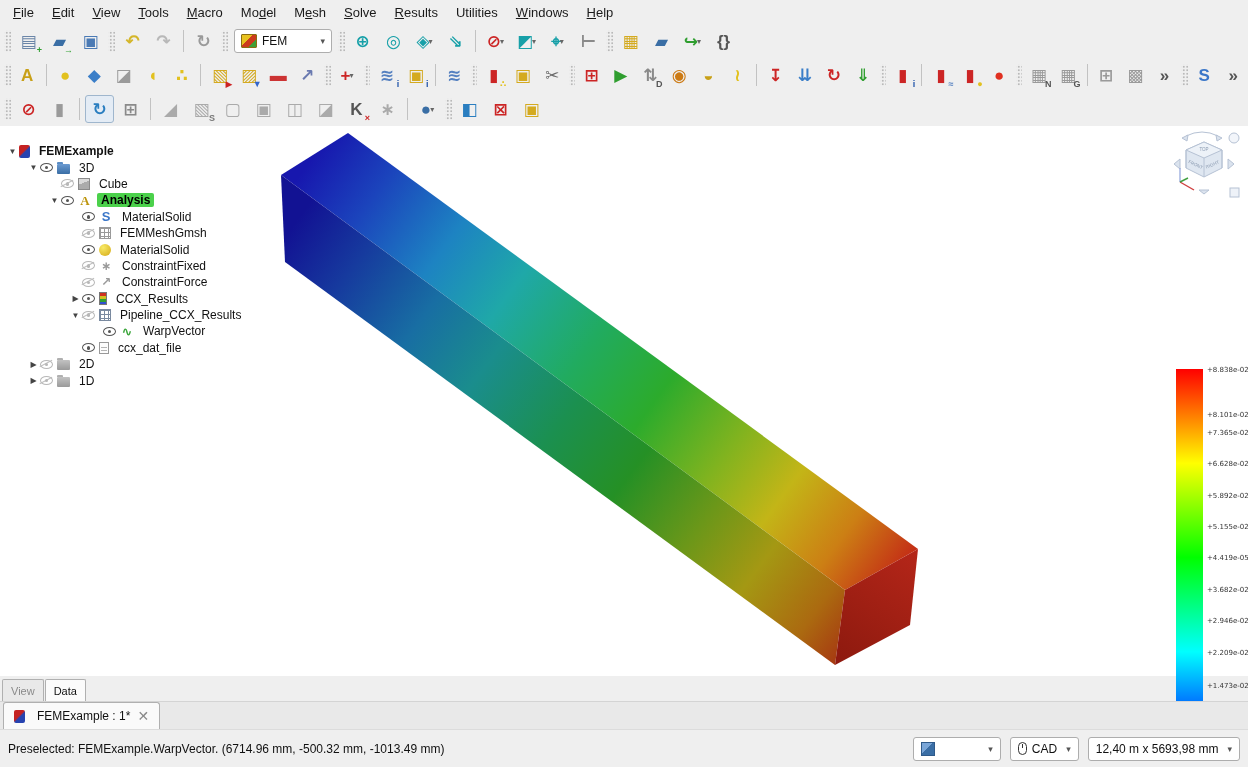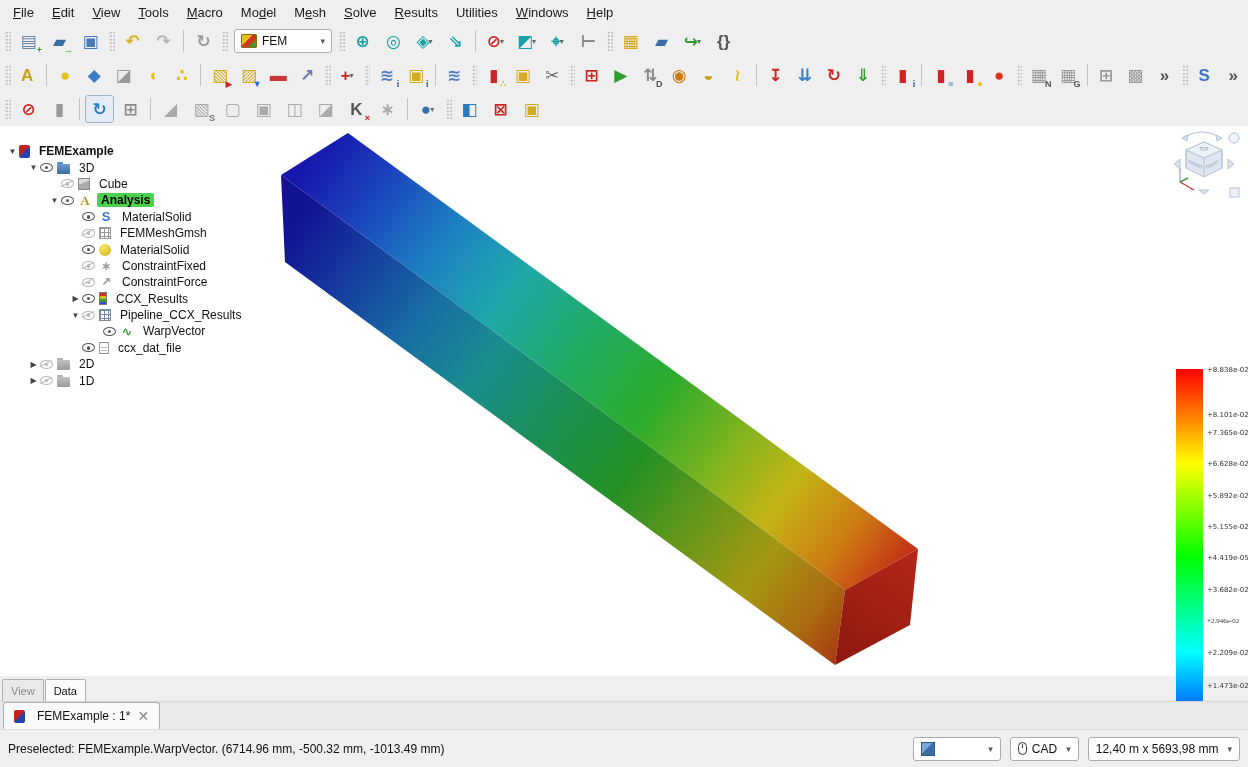--- a/index.html
+++ b/index.html
@@ -450,21 +450,21 @@
     <div class="legend-bar"></div>
     <div class="legend-labels">
         <span class="lg-label" style="top: -3px; text-align: right;">+8.838e-02</span>
         <span class="lg-label" style="top: 28.4px; margin-top: 14px;">+8.101e-02</span>
         <span class="lg-label" style="top: 59.8px;">+7.365e-02</span>
         <span class="lg-label" style="top: 91.2px;">+6.628e-02</span>
         <span class="lg-label" style="top: 122.6px;">+5.892e-02</span>
         <span class="lg-label" style="top: 154px;">+5.155e-02</span>
         <span class="lg-label" style="top: 185.4px;">+4.419e-05</span>
         <span class="lg-label" style="top: 216.8px;">+3.682e-02</span>
-        <span class="lg-label" style="top: 248.2px; font-family: Liberation Serif, serif;">+2.946e-02</span>
+        <span class="lg-label" style="top: 248.2px;">+2.946e-02</span>
         <span class="lg-label" style="top: 279.6px;">+2.209e-02</span>
         <span class="lg-label" style="top: 313px;">+1.473e-02</span>
         <span class="lg-label" style="top: 342.4px;">+7.365e-03</span>
         <span class="lg-label" style="top: 373.8px;">+2.390e-18</span>
       </div>
   </div>
 
   <div class="tree">
       <div class="tree-row" style="padding-left: 6px;">
         <span class="tw">▼</span>

